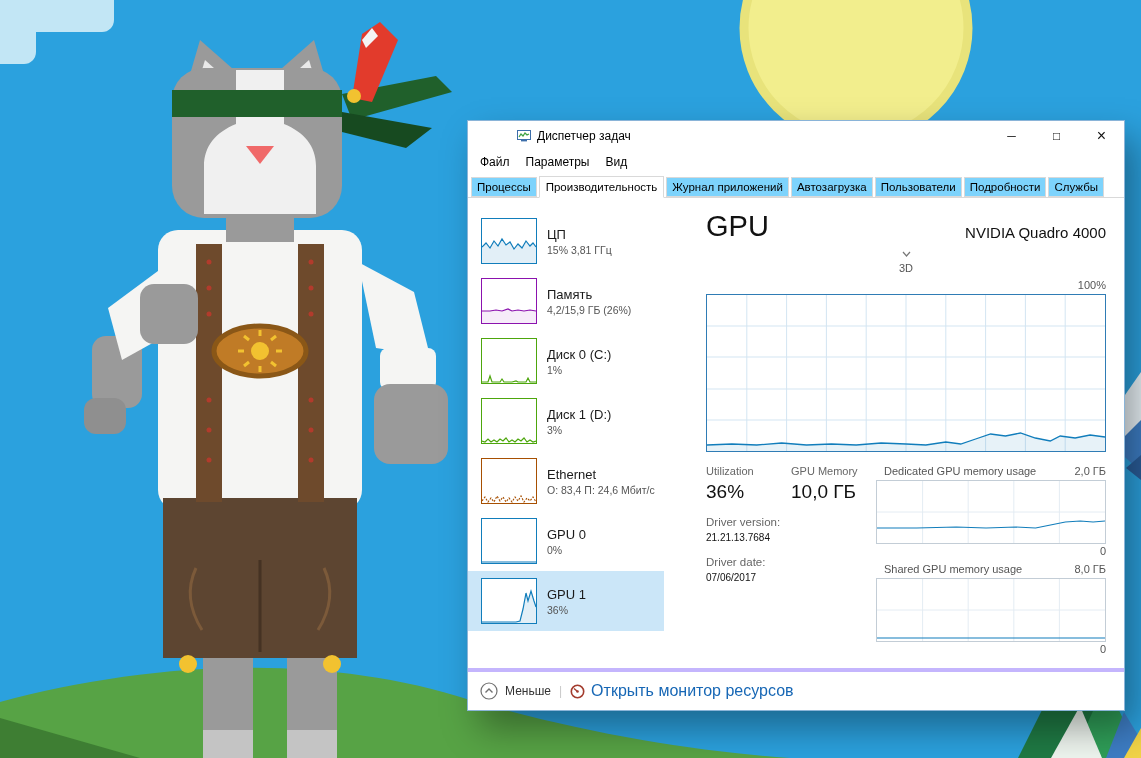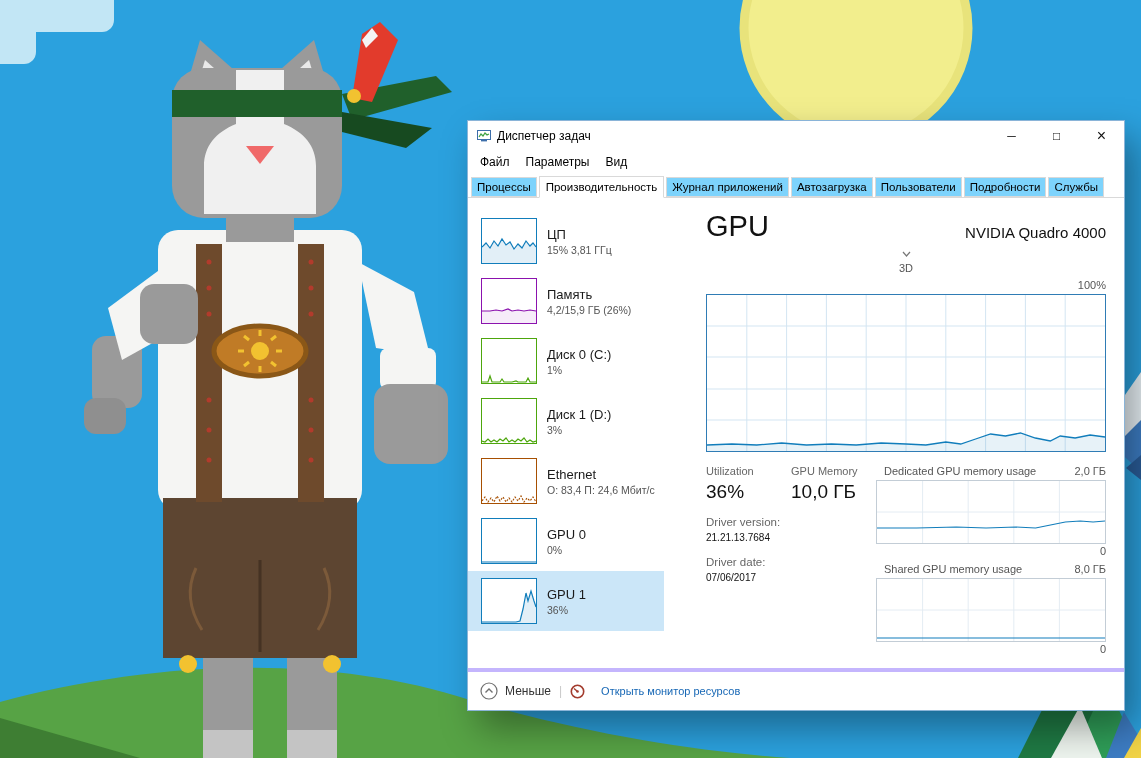--- a/index.html
+++ b/index.html
@@ -10,21 +10,21 @@
   }
   .bg{position:absolute;inset:0;width:1141px;height:758px;display:block;}
 
   
   .window{
     position:absolute;left:467px;top:120px;width:658px;height:591px;
     background:#fff;border:1px solid #8ab4d8;box-sizing:border-box;
     box-shadow:12px 18px 34px rgba(0,0,0,.35);
     display:flex;flex-direction:column;font-size:12px;color:#000;
   }
-  .titlebar{height:29px;flex:none;display:flex;align-items:center;padding-left:9px;}
+  .titlebar{height:29px;flex:none;display:flex;align-items:center;padding-left:9px;margin-left:40px;}
   .titlebar .title{margin-left:6px;font-size:12px;}
   .win-controls{margin-left:auto;display:flex;height:100%;}
   .win-btn{width:45px;height:100%;border:none;background:transparent;cursor:default;
     display:flex;align-items:center;justify-content:center;font-family:inherit;font-size:12px;color:#111;padding:0;}
   .win-btn.close{font-size:16px;}
 
   .menubar{height:23px;flex:none;display:flex;align-items:center;padding-left:4px;}
   .menu-item{padding:3px 8px;cursor:default;}
 
   .tabstrip{height:24px;flex:none;display:flex;align-items:flex-end;padding-left:3px;
@@ -67,21 +67,21 @@
   .mem-head{display:flex;font-size:11px;color:#555;padding-left:8px;}
   .mem-head .maxv{margin-left:auto;}
   .mem-chart{height:62px;border:1px solid #c3cdd6;margin-top:3px;box-sizing:content-box;}
   .mem-chart svg{width:100%;height:100%;display:block;}
   .mem-zero{text-align:right;font-size:11px;color:#555;margin-top:1px;}
   .mem-block + .mem-block{margin-top:6px;}
 
   .footer{flex:none;height:38px;border-top:4px solid #c4b5fd;display:flex;align-items:center;padding-left:12px;gap:8px;}
   .less{display:flex;align-items:center;gap:7px;font-size:12px;color:#333;cursor:default;}
   .sep{color:#c9c9c9;}
-  .resmon{display:flex;align-items:center;gap:16px;font-size:11px;color:#1767b5;cursor:default;}
+  .resmon{display:flex;align-items:center;gap:6px;font-size:16px;color:#1767b5;cursor:default;}
 </style>
 </head>
 <body>
 
 <svg class="bg" viewBox="0 0 1141 758" preserveAspectRatio="none">
   <rect x="0" y="0" width="1141" height="758" fill="#2ba1de"></rect>
   <circle cx="856" cy="28" r="112" fill="#f2ee8d" stroke="#e8e37b" stroke-width="9"></circle>
   <g>
     <rect x="-14" y="-14" width="128" height="46" rx="12" fill="#c2e6f5"></rect>
     <rect x="-14" y="18" width="50" height="46" rx="12" fill="#c2e6f5"></rect>

